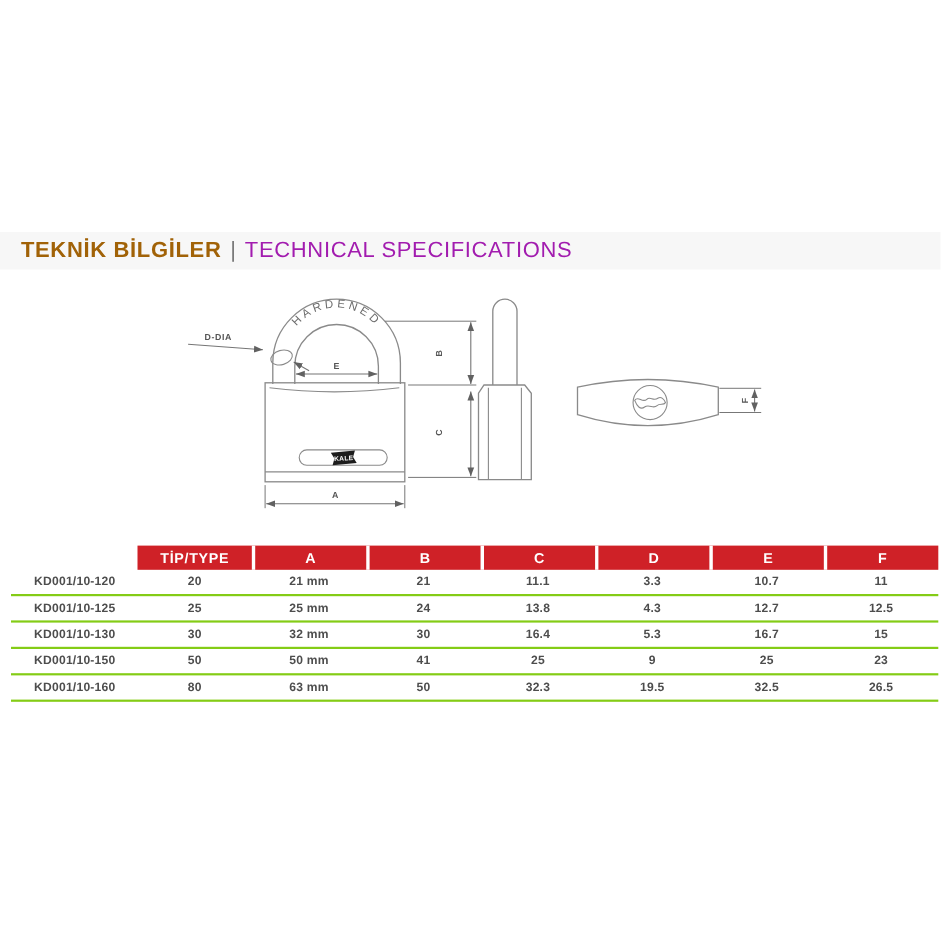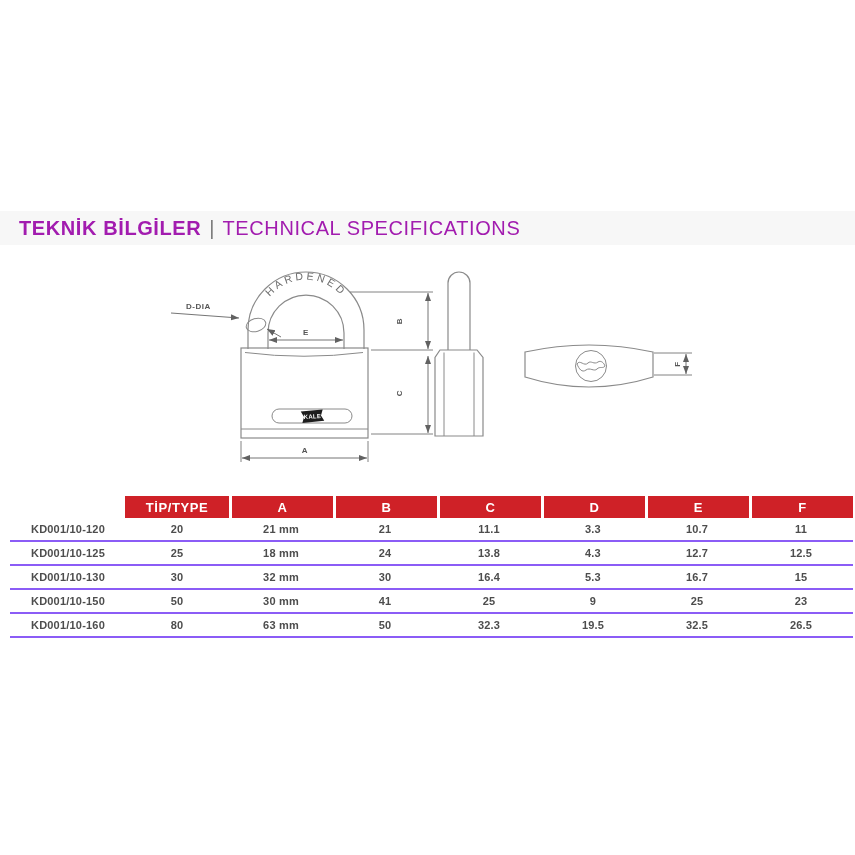--- a/index.html
+++ b/index.html
@@ -2,42 +2,42 @@
 <html style="--red: #cf2127;"><head>
 <meta charset="utf-8">
 <style>
   html,body{margin:0;padding:0;background:#fff;}
   body{width:855px;height:855px;position:relative;overflow:hidden;
        font-family:"Liberation Sans","DejaVu Sans",sans-serif;
        -webkit-font-smoothing:antialiased;}
   
   .title-band{position:absolute;left:0;top:211px;width:855px;height:34px;
               background:#f7f7f7;display:flex;align-items:center;padding-left:19px;box-sizing:border-box;}
-  .title-primary{font-size:20px;font-weight:800;color:#a21caf;letter-spacing:.6px;}
+  .title-primary{font-size:20px;font-weight:800;color:#a16207;letter-spacing:.6px;}
   .title-sep{font-size:20px;font-weight:300;color:#7a7a7a;margin:0 8px;}
   .title-secondary{font-size:20px;font-weight:400;color:#a21caf;letter-spacing:.6px;}
   
   .drawing{position:absolute;left:0;top:0;width:855px;height:855px;pointer-events:none;}
   .shape{fill:none;stroke:#8a8a8a;stroke-width:1.2;}
   .thin{fill:none;stroke:#8a8a8a;stroke-width:1;}
   .dim{fill:none;stroke:#757575;stroke-width:1;}
   .ext{fill:none;stroke:#757575;stroke-width:.9;}
   .dlabel{font-size:8px;fill:#555;letter-spacing:.5px;font-weight:600;}
   .hardened{font-size:10.5px;fill:#6c6c6c;letter-spacing:3px;font-weight:500;}
   .logo-text{font-size:6px;fill:#fff;font-weight:700;letter-spacing:.3px;}
   
   .spec-table{position:absolute;left:10px;top:496px;width:843px;
               font-size:11px;font-weight:700;color:#4d4d4d;letter-spacing:.2px;}
   .thead{display:grid;grid-template-columns:115px repeat(7,1fr);height:22px;}
   .th{background:var(--red,#cf2127);color:#fff;font-size:13px;font-weight:800;
       display:flex;align-items:center;justify-content:center;letter-spacing:.6px;}
   .th.divided{border-left:3px solid #fff;}
   .corner{background:transparent;}
   .trow{display:grid;grid-template-columns:115px repeat(7,1fr);height:22px;
-        border-bottom:2px solid #8b5cf6;}
+        border-bottom:2px solid #84cc16;}
   .td{display:flex;align-items:center;justify-content:center;}
   .td.model{justify-content:flex-start;padding-left:21px;}
 </style>
 </head>
 <body>
 
 <div class="title-band">
   <span class="title-primary">TEKNİK BİLGİLER</span>
   <span class="title-sep">|</span>
   <span class="title-secondary">TECHNICAL SPECIFICATIONS</span>
@@ -130,21 +130,21 @@
     <div class="td">21</div>
     <div class="td">11.1</div>
     <div class="td">3.3</div>
     <div class="td">10.7</div>
     <div class="td">11</div>
   </div>
 
   <div class="trow">
     <div class="td model">KD001/10-125</div>
     <div class="td">25</div>
-    <div class="td">18 mm</div>
+    <div class="td">25 mm</div>
     <div class="td">24</div>
     <div class="td">13.8</div>
     <div class="td">4.3</div>
     <div class="td">12.7</div>
     <div class="td">12.5</div>
   </div>
 
   <div class="trow">
     <div class="td model">KD001/10-130</div>
     <div class="td">30</div>
@@ -153,21 +153,21 @@
     <div class="td">16.4</div>
     <div class="td">5.3</div>
     <div class="td">16.7</div>
     <div class="td">15</div>
   </div>
 
 
   <div class="trow">
     <div class="td model">KD001/10-150</div>
     <div class="td">50</div>
-    <div class="td">30 mm</div>
+    <div class="td">50 mm</div>
     <div class="td">41</div>
     <div class="td">25</div>
     <div class="td">9</div>
     <div class="td">25</div>
     <div class="td">23</div>
   </div>
 
   <div class="trow">
     <div class="td model">KD001/10-160</div>
     <div class="td">80</div>

